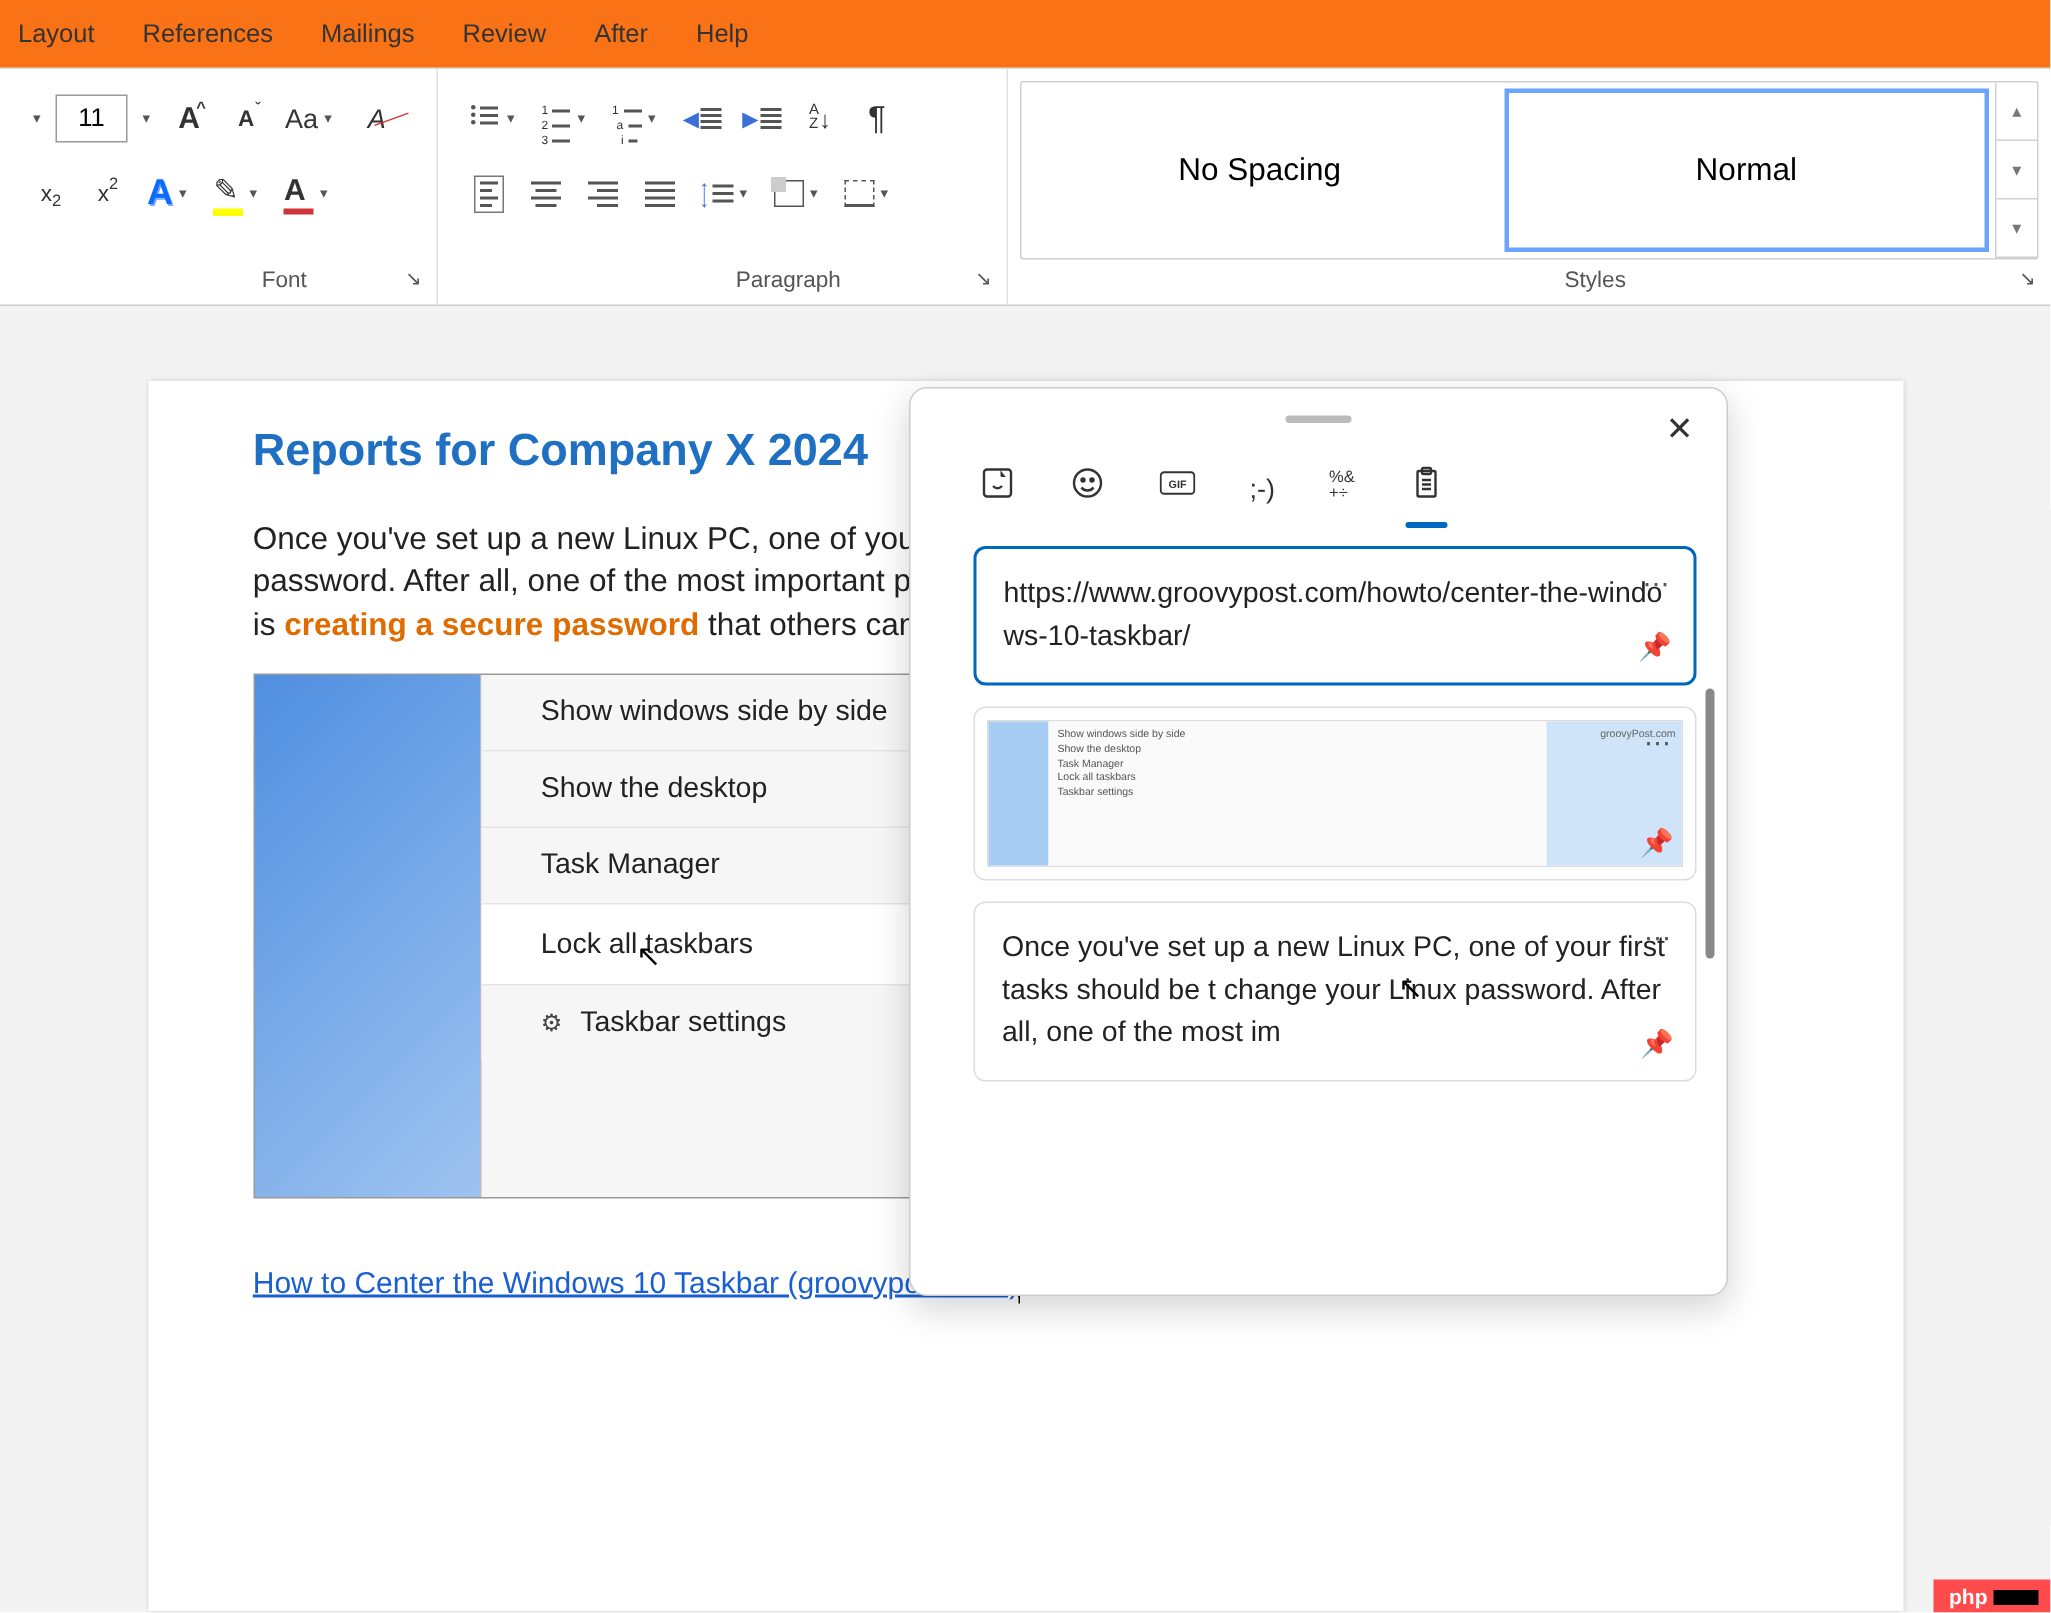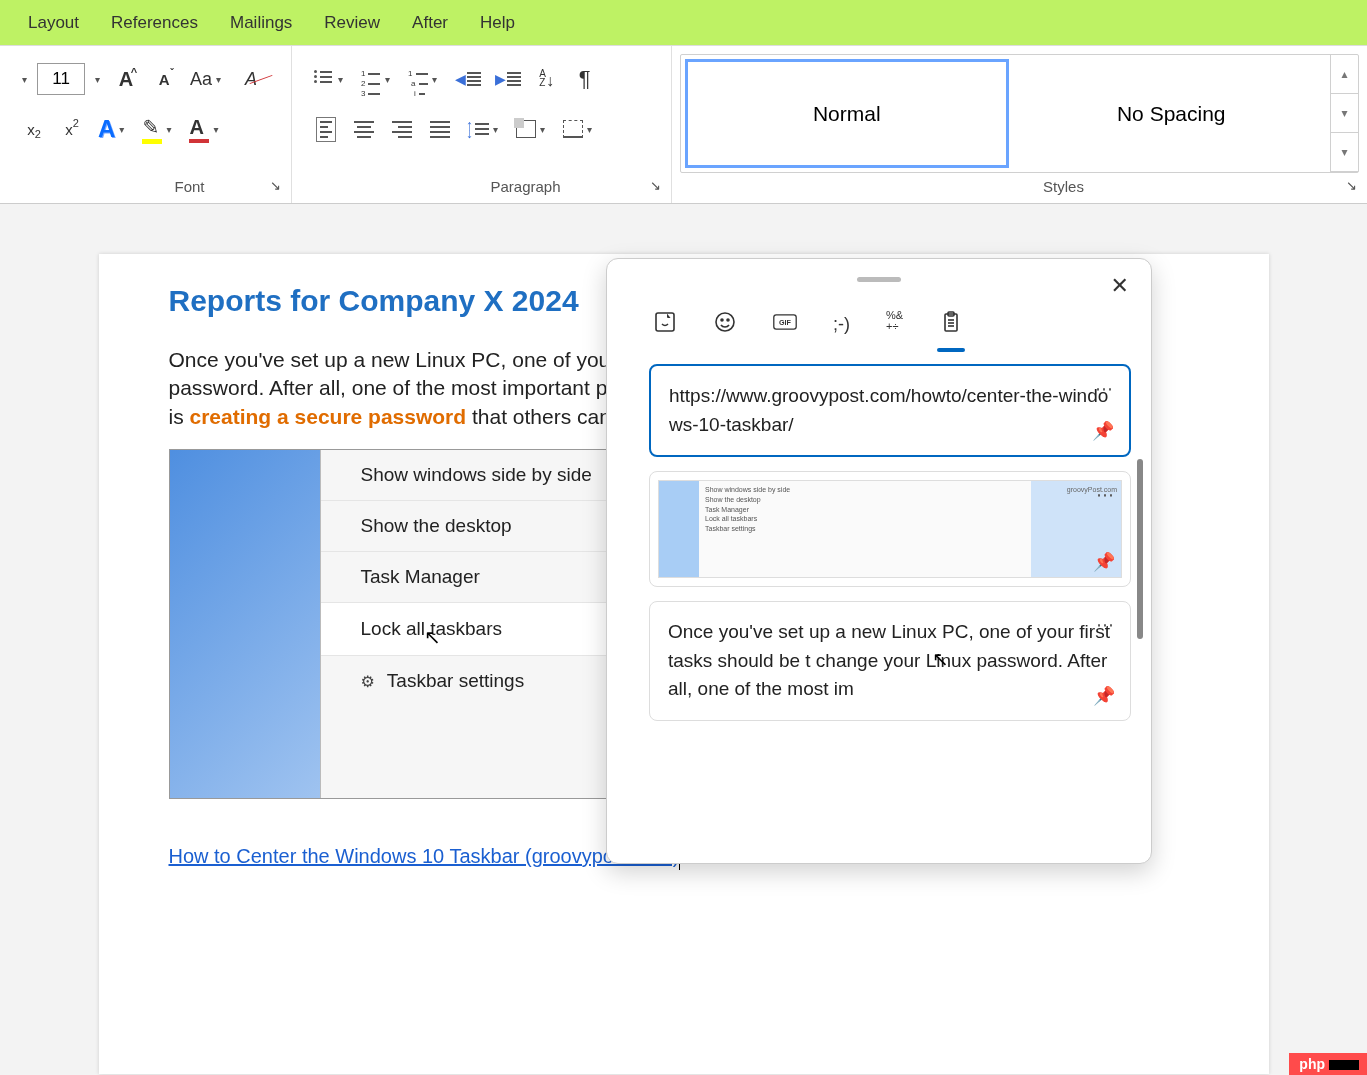--- a/index.html
+++ b/index.html
@@ -1,19 +1,19 @@
 <!DOCTYPE html>
 <html><head>
 <meta charset="utf-8">
 <style>
   * { box-sizing: border-box; margin: 0; padding: 0; }
   body { font-family: "Segoe UI", Arial, sans-serif; background: #fff; width: 1367px; height: 1075px; overflow: hidden; position: relative; }
   
   
-  .menubar { display: flex; padding: 8px 28px; gap: 32px; border-bottom: 1px solid #ddd; background: #bef264; height: 46px; align-items: center; }
+  .menubar { display: flex; padding: 8px 12px; gap: 32px; border-bottom: 1px solid #ddd; background: #f97316; height: 46px; align-items: center; }
   .menubar span { font-size: 17px; color: #333; }
   
   
   .ribbon { display: flex; background: #fff; border-bottom: 1px solid #ccc; height: 158px; }
   .ribbon-group { position: relative; padding: 8px 18px 30px; border-right: 1px solid #e0e0e0; display: flex; flex-direction: column; }
   .ribbon-group-label { position: absolute; bottom: 8px; left: 50%; transform: translateX(-50%); font-size: 15px; color: #555; margin-left: 44px; }
   .launcher { position: absolute; bottom: 10px; right: 10px; font-size: 13px; color: #555; }
   .ribbon-row { display: flex; align-items: center; gap: 6px; height: 50px; }
   
   .font-size-box { width: 48px; height: 32px; border: 1px solid #999; display: flex; align-items: center; justify-content: center; font-size: 17px; }
@@ -95,21 +95,21 @@
   .ctx-item.first { border-top: none; }
   .ctx-item.hover { background: #fff; }
   .gear-mini { font-size: 16px; color: #444; }
   
   .mouse-cursor { position: absolute; font-size: 20px; color: #000; }
   
   
   .clipboard-panel { position: absolute; left: 606px; top: 258px; width: 546px; height: 606px; background: #fff; border: 1px solid #ccc; border-radius: 12px; box-shadow: 0 8px 24px rgba(0,0,0,.18); padding: 0; z-index: 10; }
   .cp-close { position: absolute; top: 14px; right: 22px; font-size: 22px; color: #333; }
   .cp-handle { width: 44px; height: 5px; background: #bbb; border-radius: 3px; margin: 18px auto 0; }
-  .cp-tabs { display: flex; gap: 36px; padding: 28px 0 12px 46px; }
+  .cp-tabs { display: flex; gap: 36px; padding: 28px 0 12px 46px; align-items: center; }
   .cp-tab { font-size: 22px; color: #333; position: relative; padding-bottom: 12px; }
   .cp-tab.active::after { content: ""; position: absolute; bottom: 0; left: 50%; transform: translateX(-50%); width: 28px; height: 4px; background: #0067c0; border-radius: 2px; }
   .cp-tabs svg, .cp-tabs .tabglyph { width: 24px; height: 24px; }
   .cp-header { display: flex; justify-content: space-between; align-items: center; padding: 12px 30px 10px; }
   .cp-header h3 { font-size: 22px; font-weight: normal; color: #222; }
   .clear-all { border: 1px solid #ccc; border-radius: 6px; padding: 6px 14px; font-size: 17px; background: #fff; }
   .cp-list { padding: 0 20px; overflow: hidden; margin-left: 22px; }
   .cp-scrollbar { position: absolute; right: 8px; top: 200px; width: 6px; height: 180px; background: #888; border-radius: 3px; }
   .clip-item { border: 1px solid #ddd; border-radius: 8px; padding: 16px 18px; margin-bottom: 14px; position: relative; font-size: 19px; line-height: 1.5; color: #222; }
   .clip-item.selected { border: 2px solid #0067c0; }
@@ -310,22 +310,22 @@
           <span class="borders-icon"></span>
           <span class="dd">▾</span>
         </div>
     </div>
     <div class="ribbon-group-label">Paragraph</div>
     <div class="launcher">↘</div>
   </div>
 
   <div class="styles-outer">
     <div class="styles-gallery">
+      <div class="style-box">No Spacing</div>
       <div class="style-box selected">Normal</div>
-      <div class="style-box">No Spacing</div>
       <div class="gallery-nav">
         <div>▴</div>
         <div>▾</div>
         <div>▾</div>
       </div>
     </div>
     <div class="ribbon-group-label">Styles</div>
     <div class="launcher">↘</div>
   </div>
 </div>

